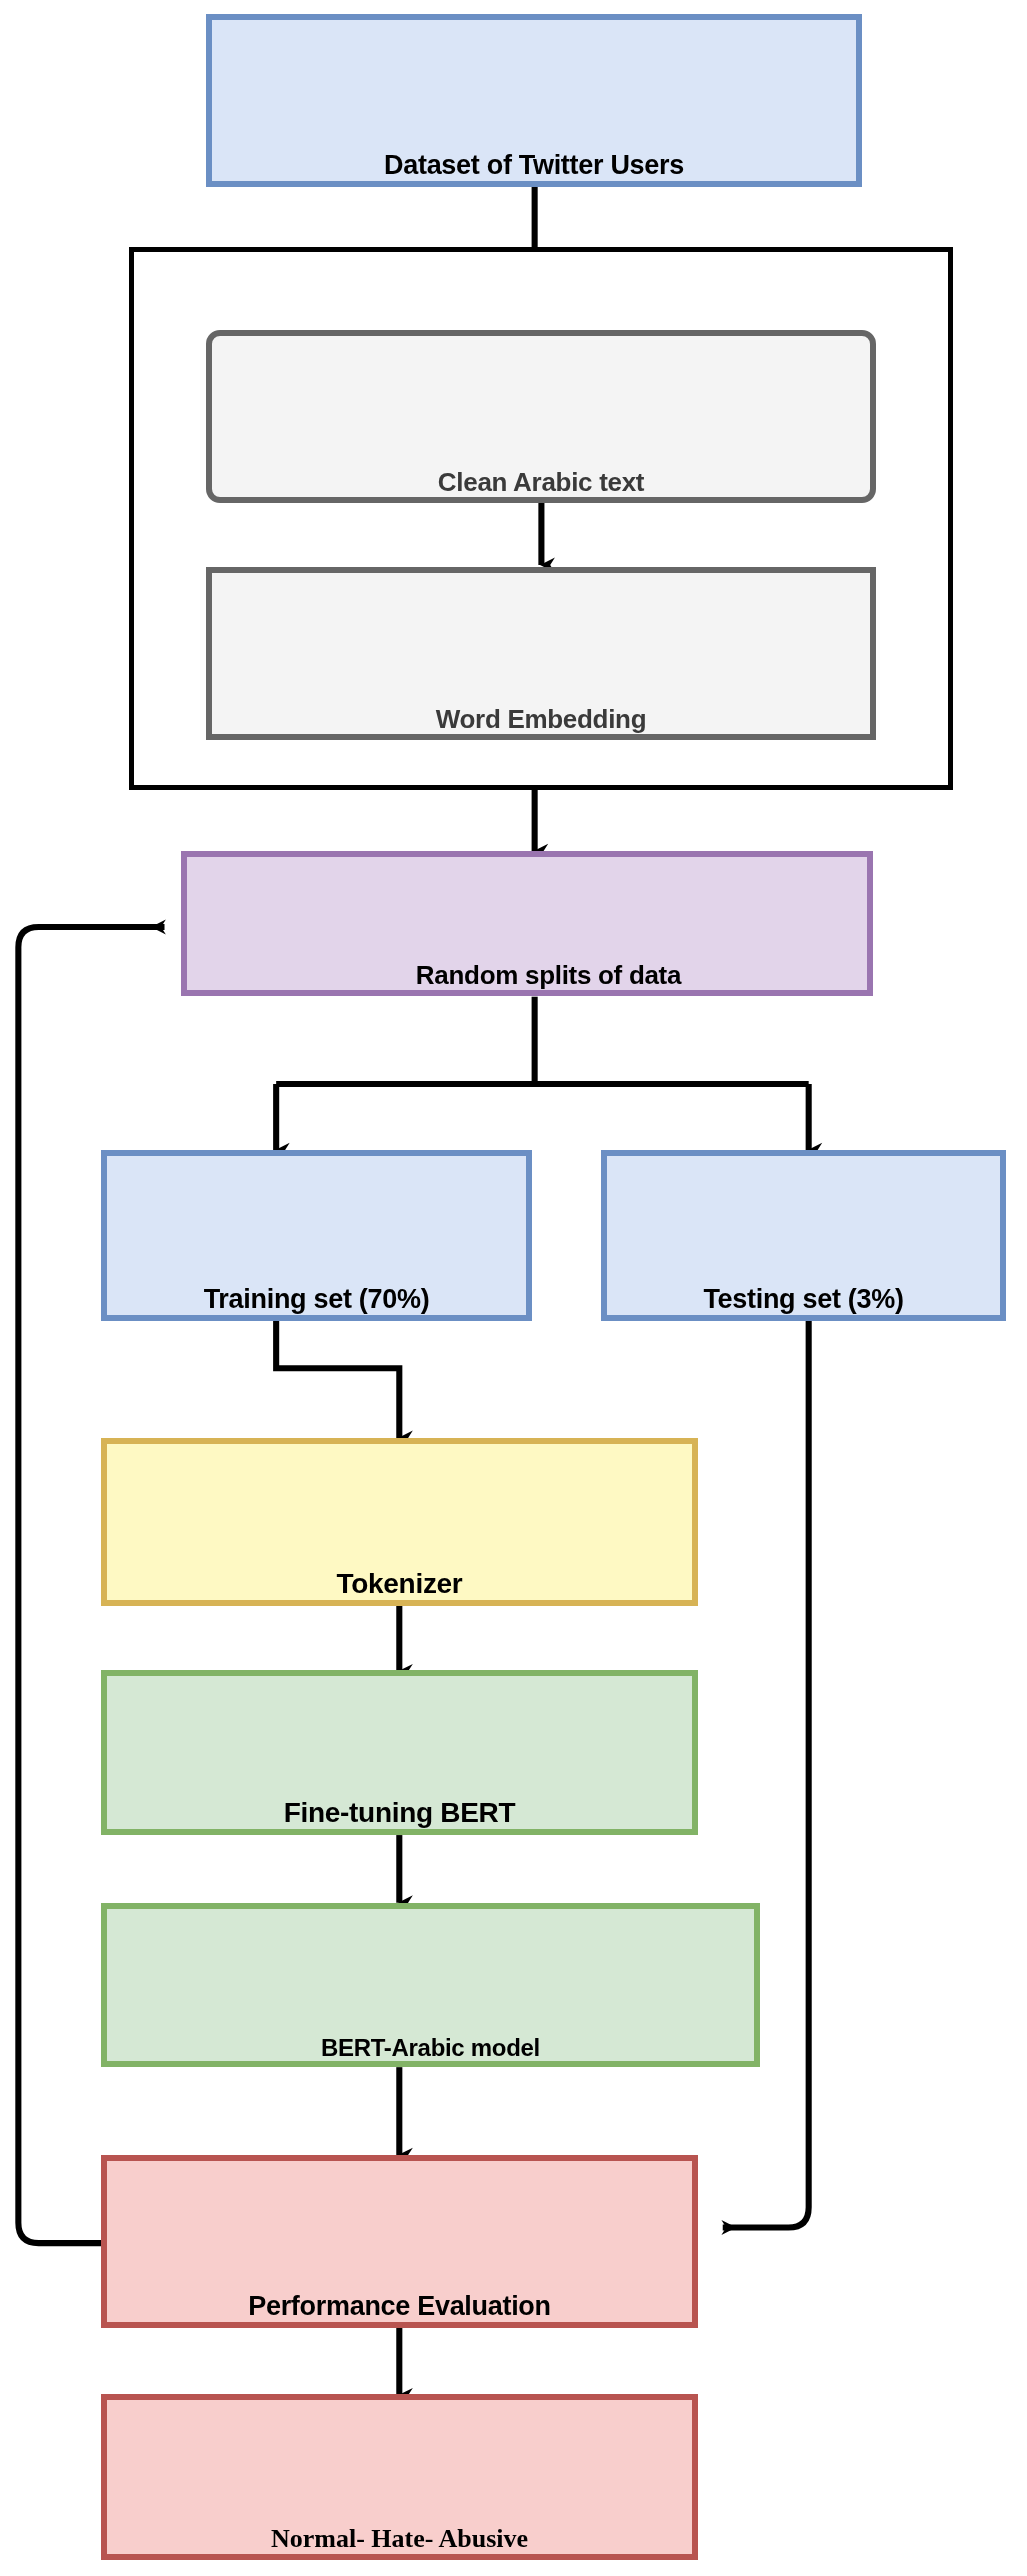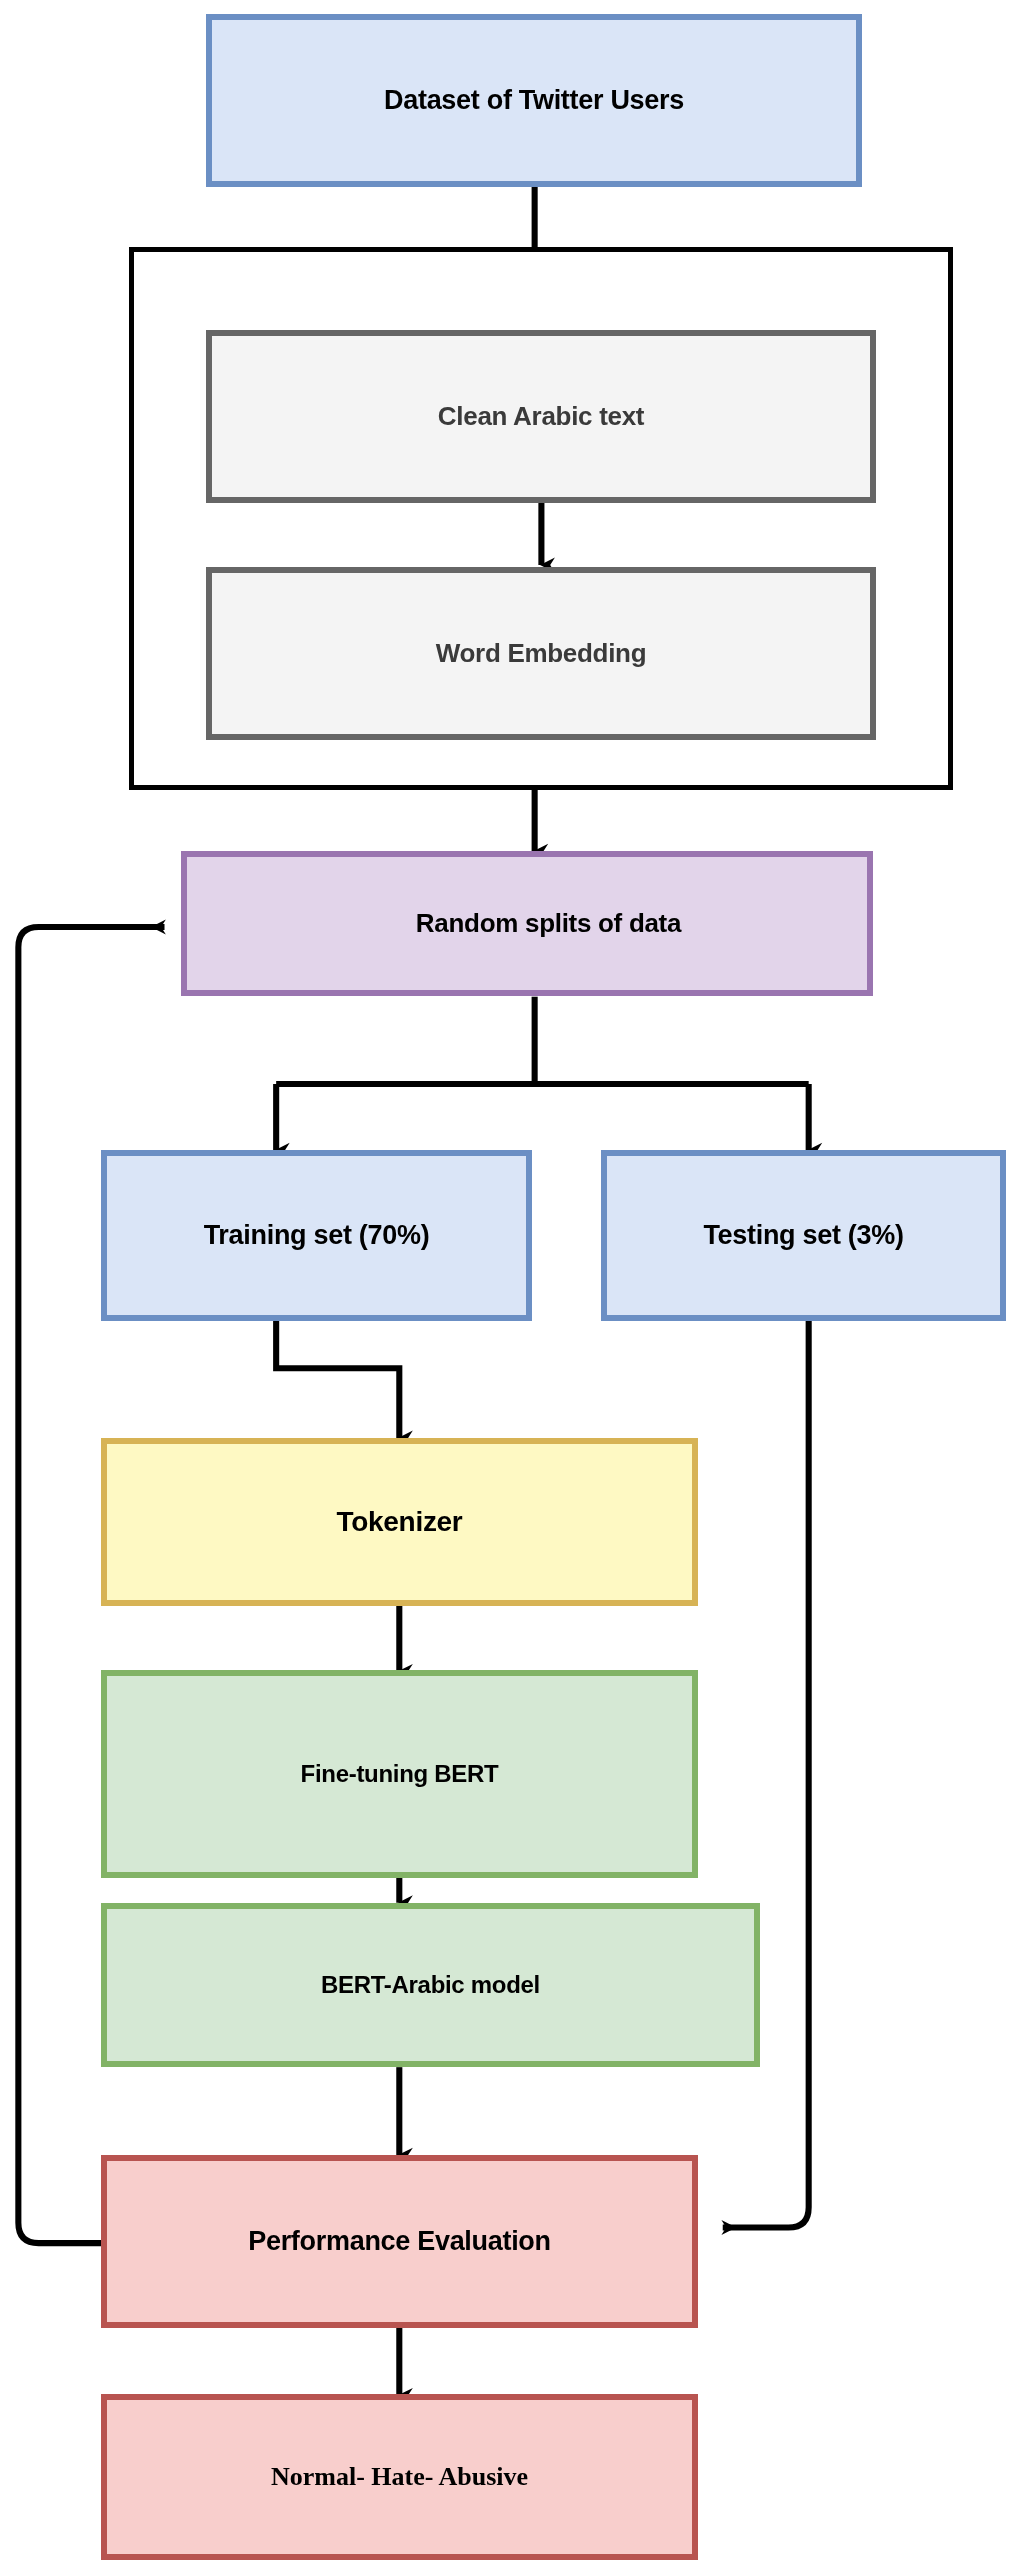--- a/index.html
+++ b/index.html
@@ -15,21 +15,21 @@
     position: relative;
     width: 1028px;
     height: 2576px;
     background: #ffffff;
     overflow: hidden;
   }
   .node {
     position: absolute;
     box-sizing: border-box;
     display: flex;
-    align-items: center;
+    align-items: flex-end;
     justify-content: center;
     text-align: center;
     font-weight: bold;
     color: #000000;
     letter-spacing: -0.3px;
     line-height: 1.1;
     z-index: 3;
   }
   .node-blue {
     background: #dae5f7;
@@ -141,21 +141,21 @@
       <path d="M 590,3440 L 590,3540" stroke="#000000" stroke-width="9" fill="none" marker-end="url(#arrowDown)"></path>
     </g>
   </svg>
 
   <div class="group-box" style="left:129px; top:247px; width:824px; height:543px;"></div>
 
   <div class="node node-blue" style="left:206px; top:14px; width:656px; height:173px; font-size:27px;">
     <span>Dataset of Twitter Users</span>
   </div>
 
-  <div class="node node-gray" style="left:206px; top:330px; width:670px; height:173px; font-size:26px;">
+  <div class="node node-gray" style="left:206px; top:330px; width:670px; height:173px; font-size:26px;border-radius:14px;">
     <span>Clean Arabic text</span>
   </div>
 
   <div class="node node-gray" style="left:206px; top:567px; width:670px; height:173px; font-size:26px;">
     <span>Word Embedding</span>
   </div>
 
   <div class="node node-purple" style="left:181px; top:851px; width:692px; height:145px; font-size:26px;">
     <span>Random splits of data</span>
   </div>
@@ -165,21 +165,21 @@
   </div>
 
   <div class="node node-blue" style="left:601px; top:1150px; width:405px; height:171px; font-size:27px;">
     <span>Testing set (3%)</span>
   </div>
 
   <div class="node node-yellow" style="left:101px; top:1438px; width:597px; height:168px; font-size:28px;">
     <span>Tokenizer</span>
   </div>
 
-  <div class="node node-green" style="left:101px; top:1670px; width:597px; height:208px; font-size:24px;">
+  <div class="node node-green" style="left:101px; top:1670px; width:597px; height:165px; font-size:28px;">
     <span>Fine-tuning BERT</span>
   </div>
 
   <div class="node node-green" style="left:101px; top:1903px; width:659px; height:164px; font-size:24px;">
     <span>BERT-Arabic model</span>
   </div>
 
   <div class="node node-red" style="left:101px; top:2155px; width:597px; height:173px; font-size:27px;">
     <span>Performance Evaluation</span>
   </div>

